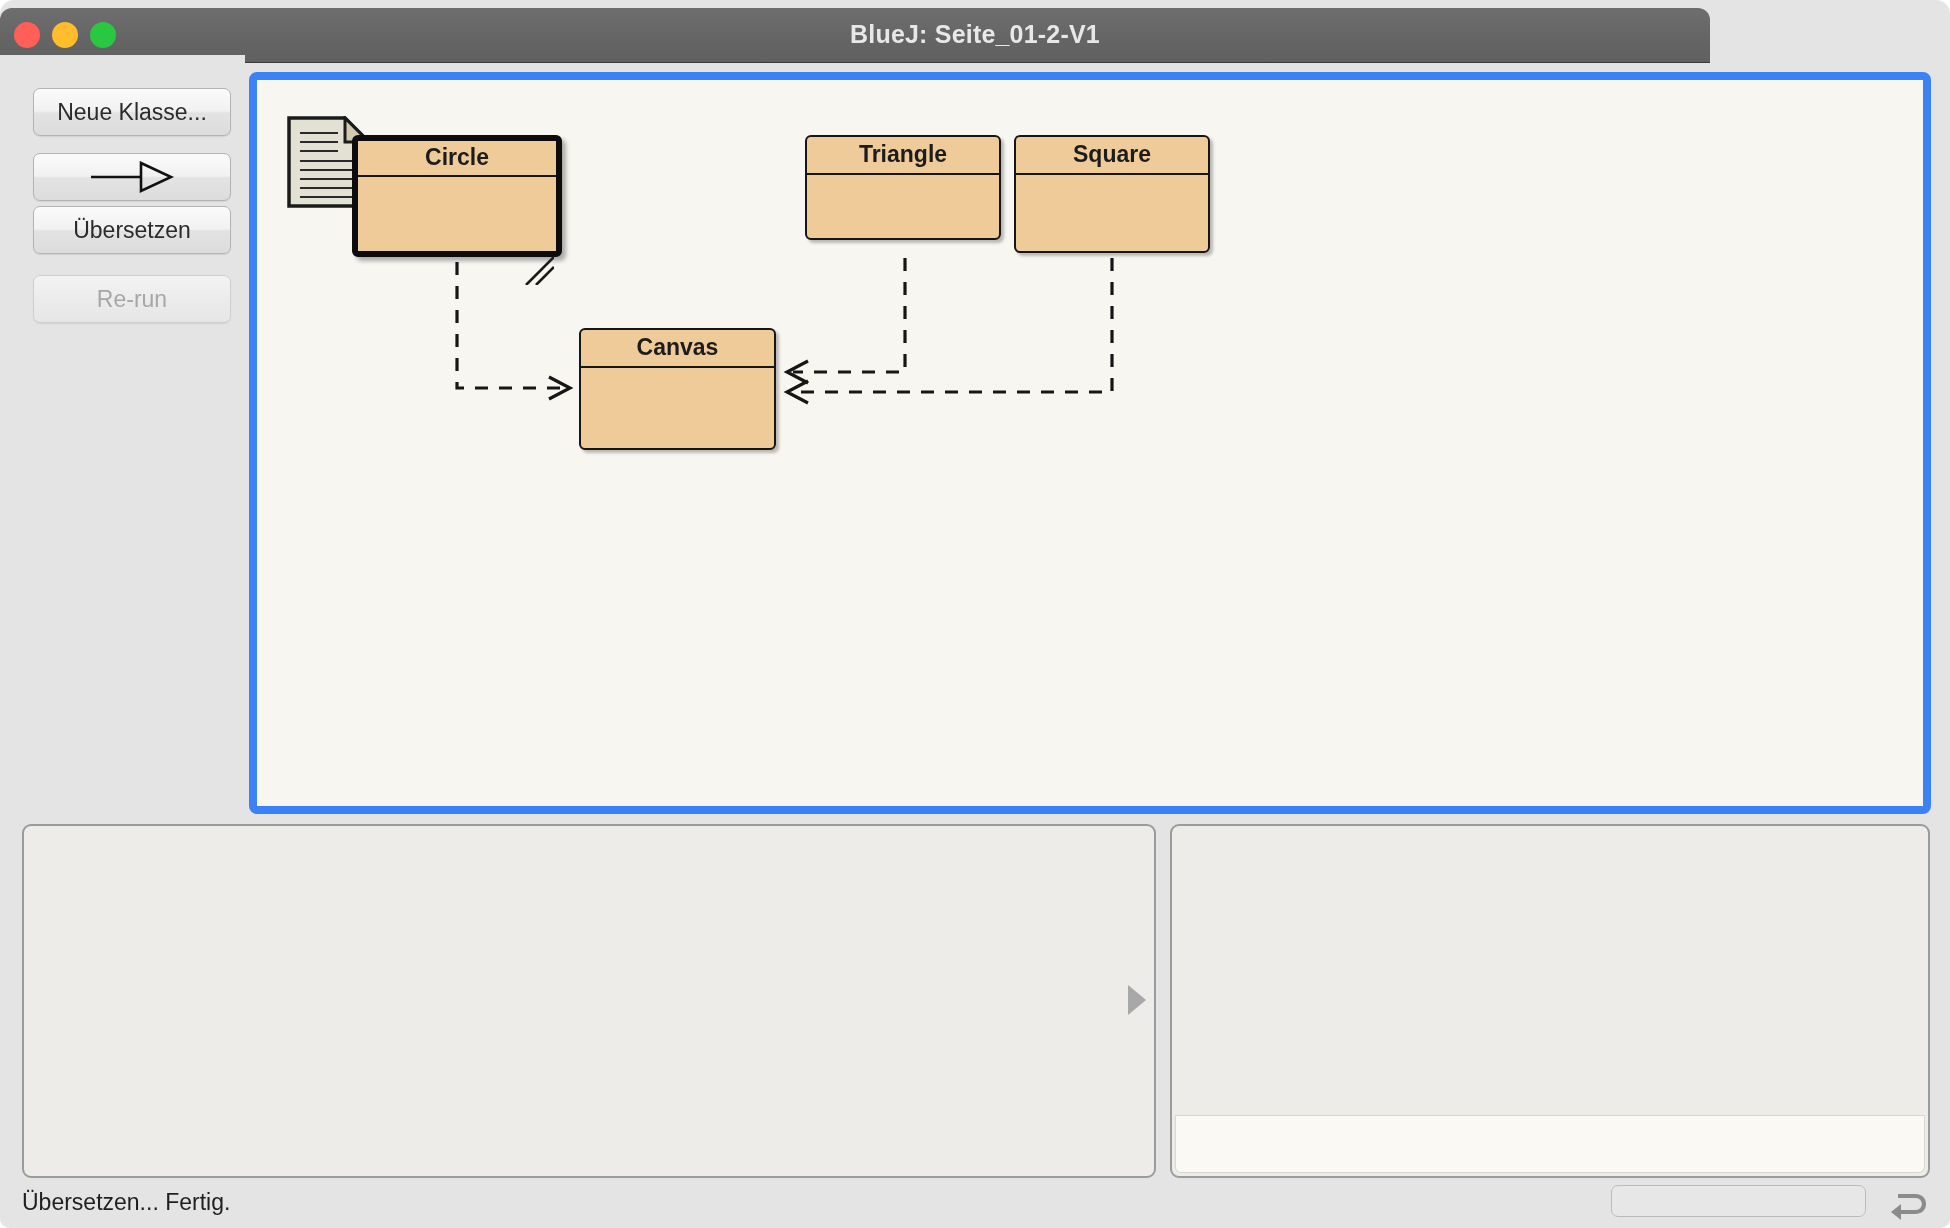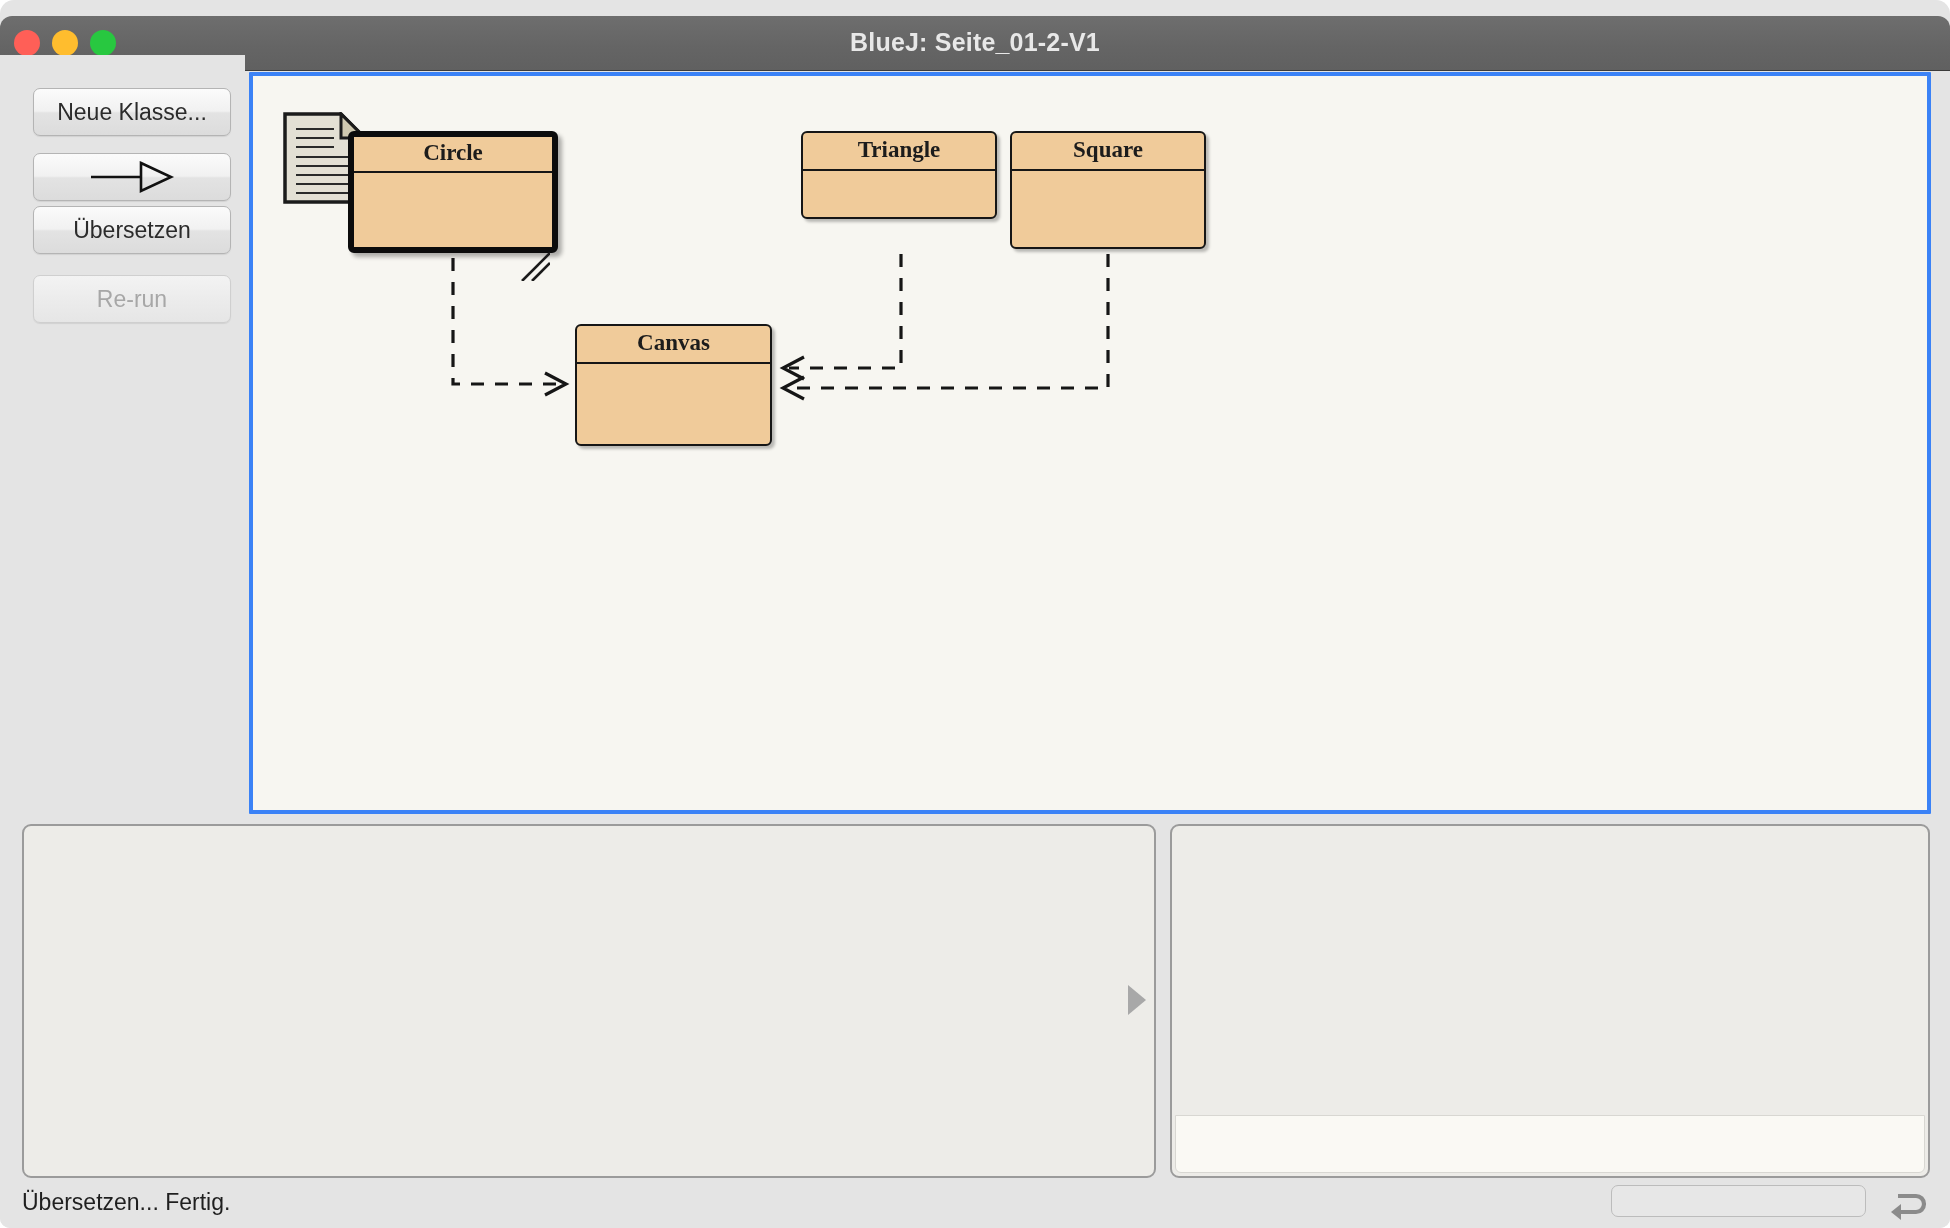--- a/index.html
+++ b/index.html
@@ -20,22 +20,22 @@
     height: 1228px;
     background: #e4e4e4;
     border-radius: 14px 14px 10px 10px;
     overflow: hidden;
     box-sizing: border-box;
   }
 
   
   .titlebar {
     position: absolute;
-    left: 0; top: 16px;
-    width: 1950px;
+    left: 0; top: 8px;
+    width: 1710px;
     height: 55px;
     background: linear-gradient(to bottom, #6e6e6e 0%, #656565 55%, #606060 100%);
     border-radius: 12px 12px 0 0;
     border-bottom: 1px solid #3b3b3b;
     box-sizing: border-box;
     padding-left: 32px;
   }
   .traffic {
     position: absolute;
     top: 14px;
@@ -112,25 +112,24 @@
   }
 
   
   .diagram-panel {
     position: absolute;
     left: 249px;
     top: 72px;
     width: 1682px;
     height: 742px;
     background: #f7f6f1;
-    border: 4px solid #3b82f6;
-    border-radius: 1px;
-    box-sizing: border-box;
-    overflow: hidden;
-    font-family: Liberation Serif, serif;
+    border: 8px solid #3b82f6;
+    border-radius: 8px;
+    box-sizing: border-box;
+    overflow: hidden;
   }
   .diagram-inner {
     position: absolute;
     left: 0; top: 0;
     width: 100%; height: 100%;
   }
 
   
   .readme-icon {
     position: absolute;
@@ -326,21 +325,21 @@
         <div class="uml-body">
           <div class="resize-handle">
             <svg width="34" height="34" viewBox="0 0 34 34">
               <line x1="34" y1="6" x2="6" y2="34" stroke="#1b1b1b" stroke-width="2.6"></line>
               <line x1="34" y1="16" x2="16" y2="34" stroke="#1b1b1b" stroke-width="2.6"></line>
             </svg>
           </div>
         </div>
       </div>
 
-      <div class="uml plain" style="left:548px;top:55px;width:196px;height:88px">
+      <div class="uml plain" style="left:548px;top:55px;width:196px;height:105px">
         <div class="uml-title">Triangle</div>
         <div class="uml-body"></div>
       </div>
 
       <div class="uml plain" style="left:322px;top:248px;width:197px;height:122px">
         <div class="uml-title">Canvas</div>
         <div class="uml-body"></div>
       </div>
 
       <div class="uml plain" style="left:757px;top:55px;width:196px;height:118px">

